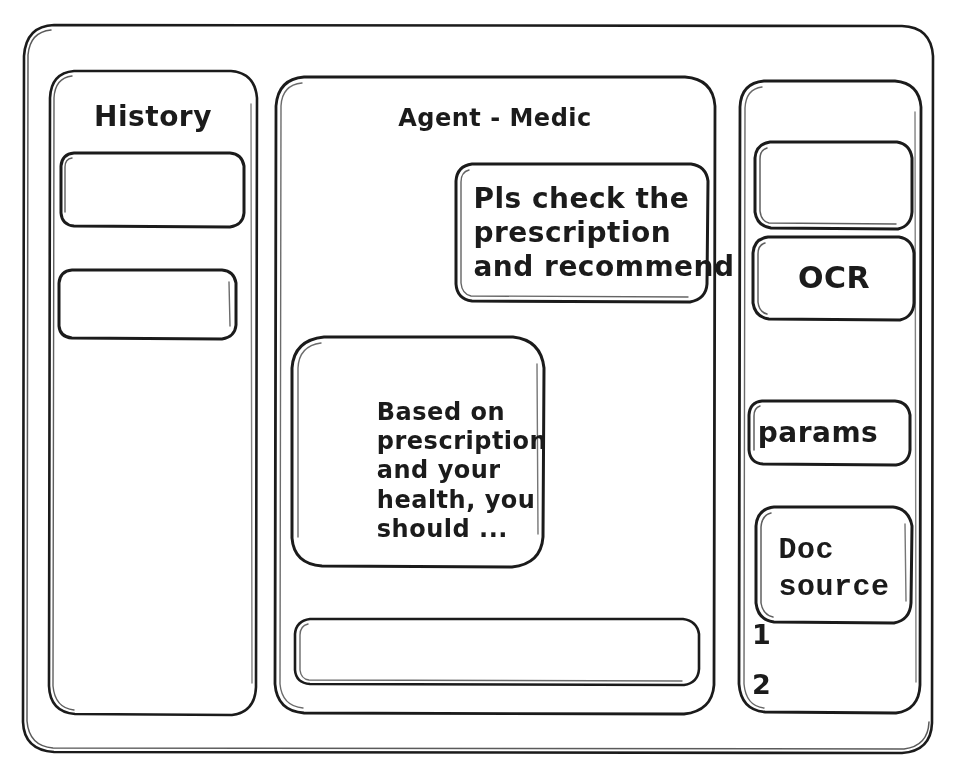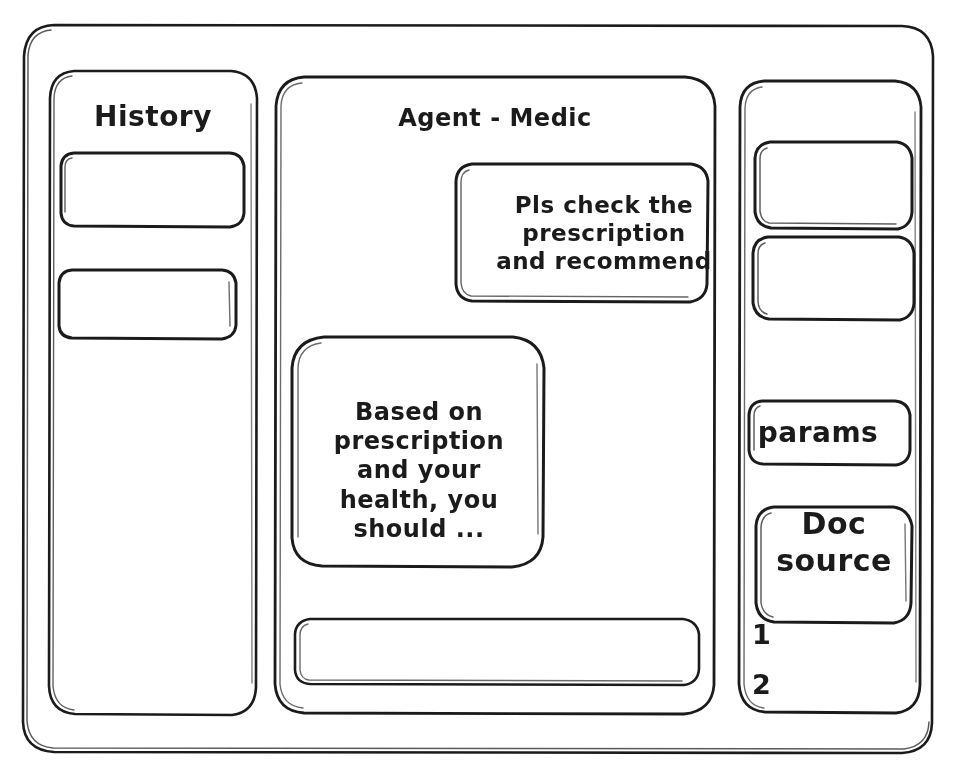--- a/index.html
+++ b/index.html
@@ -7,54 +7,54 @@
     width:957px;height:777px;position:relative;overflow:hidden;
     font-family:"DejaVu Sans", sans-serif;
     color:#1b1b1b;
   }
   #stage{position:absolute;inset:0;width:957px;height:777px;}
   .sk{position:absolute;}
   .sk svg{position:absolute;left:0;top:0;overflow:visible;}
   .sk svg path,.sk svg rect{fill:none;stroke:#1b1b1b;stroke-linecap:round;stroke-linejoin:round;}
   .lbl{
     position:absolute;display:flex;align-items:center;justify-content:center;
-    text-align:center;line-height:1.22;white-space:pre-line;
+    text-align:left;line-height:1.22;white-space:pre-line;
     font-family:"DejaVu Sans", sans-serif;
     font-weight:700;letter-spacing:.5px;color:#1b1b1b;
     pointer-events:none;
   }
 
   
   #app-frame{left:20px;top:22px;width:916px;height:734px;}
   #history-panel{left:46px;top:68px;width:214px;height:650px;}
   #center-panel{left:272px;top:74px;width:446px;height:644px;}
   #tools-panel{left:736px;top:78px;width:188px;height:638px;}
 
   #history-title{left:46px;top:95px;width:214px;height:44px;font-size:28px;}
   #history-item-1{left:58px;top:150px;width:190px;height:80px;}
   #history-item-2{left:56px;top:266px;width:184px;height:76px;}
 
   #agent-title{left:272px;top:96px;width:446px;height:46px;font-size:24px;}
 
   #user-bubble{left:452px;top:160px;width:260px;height:146px;}
-  #user-bubble-text{left:458px;top:164px;width:292px;height:138px;font-size:23px;}
+  #user-bubble-text{left:458px;top:164px;width:292px;height:138px;font-size:28px;}
 
   #agent-bubble{left:288px;top:334px;width:262px;height:238px;}
-  #agent-bubble-text{left:294px;top:338px;width:250px;height:266px;font-size:24px;}
+  #agent-bubble-text{left:294px;top:338px;width:250px;height:266px;font-size:24px;padding-left:43px;}
 
   #composer{left:292px;top:616px;width:410px;height:72px;}
 
   #tool-llm{left:752px;top:139px;width:164px;height:92px;}
   #tool-llm-label{left:752px;top:139px;width:164px;height:92px;font-size:30px;}
   #tool-ocr{left:750px;top:234px;width:168px;height:88px;}
   #tool-ocr-label{left:750px;top:234px;width:168px;height:88px;font-size:30px;}
   #tool-params{left:746px;top:398px;width:168px;height:70px;}
   #tool-params-label{left:746px;top:398px;width:144px;height:70px;font-size:28px;}
   #tool-docsource{left:752px;top:504px;width:164px;height:122px;}
-  #tool-docsource-label{left:752px;top:482px;width:164px;height:122px;font-size:30px;}
+  #tool-docsource-label{left:752px;top:508px;width:164px;height:122px;font-size:30px;font-family:Liberation Mono, monospace;}
 
   #doc-item-1{left:752px;top:614px;width:40px;height:42px;font-size:27px;justify-content:flex-start;}
   #doc-item-2{left:752px;top:664px;width:40px;height:42px;font-size:27px;justify-content:flex-start;}
 </style>
 </head>
 <body>
 
 <div id="stage">
 
   <div class="sk" id="app-frame">
@@ -138,20 +138,21 @@
       <path d="M15 9 Q8 11 8 20 L8 72 Q9 82 17 84 L144 85" stroke-width="1.5" opacity=".7"></path>
     </svg>
   </div>
 
   <div class="sk" id="tool-ocr">
     <svg width="168" height="88" viewBox="0 0 168 88" aria-hidden="true">
       <path d="M18 3 Q4 5 3 19 L3 69 Q5 83 19 85 L150 86 Q163 83 164 69 L164 19 Q162 5 149 3 Z" stroke-width="3"></path>
       <path d="M15 9 Q8 11 8 20 L8 68 Q9 78 17 80" stroke-width="1.5" opacity=".7"></path>
     </svg>
   </div>
+  <div class="lbl" id="tool-ocr-label">OCR</div>
 
   <div class="sk" id="tool-params">
     <svg width="168" height="70" viewBox="0 0 168 70" aria-hidden="true">
       <path d="M16 3 Q4 4 3 17 L3 52 Q4 65 17 66 L150 67 Q163 65 164 52 L164 17 Q162 4 149 3 Z" stroke-width="3"></path>
       <path d="M14 8 Q8 10 8 18 L8 52" stroke-width="1.5" opacity=".7"></path>
     </svg>
   </div>
   <div class="lbl" id="tool-params-label">params</div>
 
   <div class="sk" id="tool-docsource">

